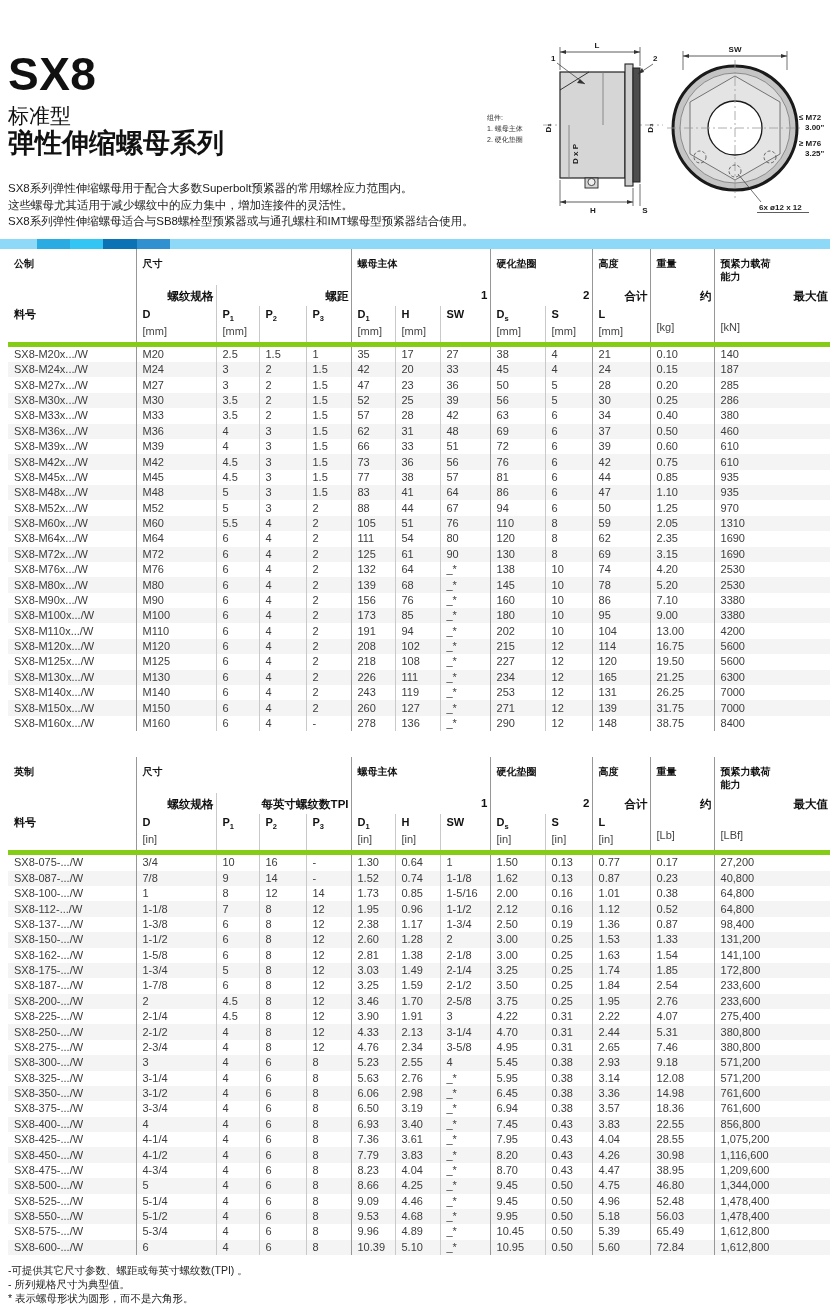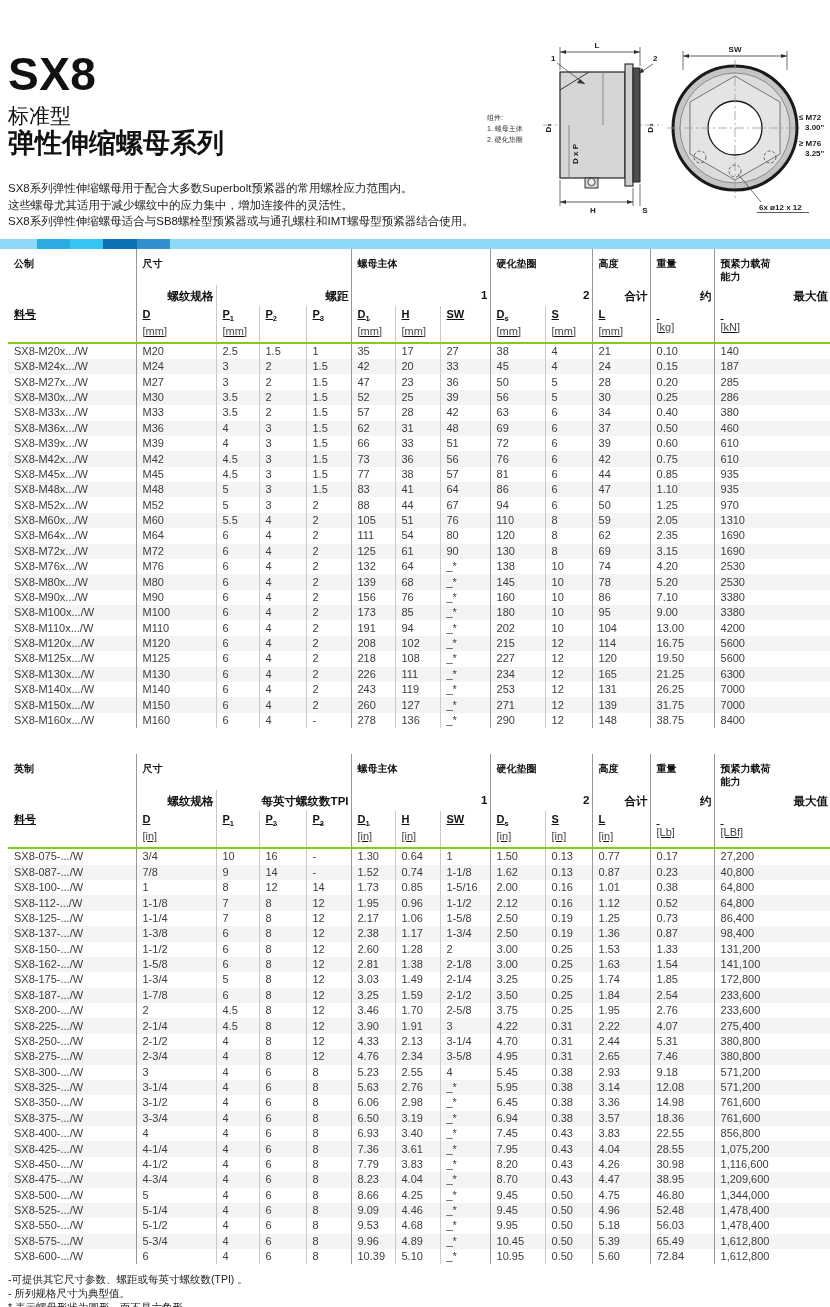--- a/index.html
+++ b/index.html
@@ -17,21 +17,21 @@
   .accent-bar { display:flex; height:10px; width:830px; margin-top:9px; }
   .accent-bar span { display:block; height:10px; }
   .seg0{width:37px;} .seg1{width:33px;} .seg2{width:33px;} .seg3{width:34px;} .seg4{width:33px;} .seg5{flex:1;}
 
   table.tbl { width:822px; margin-left:8px; border-collapse:collapse; table-layout:fixed; }
   .tbl-imperial { margin-top:26px; }
   .tbl th, .tbl td { font-size:11px; text-align:left; vertical-align:top; }
   .tbl th { font-weight:bold; color:#111; padding:2px 2px 2px 6px; }
   .tbl tr.r1 th { padding-top:8px; font-size:10px; line-height:13px; }
   .tbl tr.r2 th { padding-top:4px; font-size:11.5px;text-align:right; }
-  .tbl tr.r3 th { padding-bottom:4px; border-bottom:2px solid #84cc16; line-height:13px;text-decoration:underline; }
+  .tbl tr.r3 th { padding-bottom:4px; border-bottom:5px solid #84cc16; line-height:13px; }
   .tbl .cn { display:block; }
   .tbl .unit { display:block; font-weight:normal; color:#444; }
   .tbl sub { font-size:7.5px; }
   .tbl .num { text-align:center; }
   .tbl td { padding:1.2px 2px 1.2px 6px; line-height:13px; color:#3c3c3c; }
   .tbl tbody tr:nth-child(even) { background:#f4f4f4; }
   .tbl .c { border-left:1px solid #c9c9c9; }
   .tbl .g { border-left:1px solid #979797; }
   .footnotes { margin:8px 0 0 8px; font-size:10.5px; line-height:14px; color:#222; }
   svg text { font-family:"Liberation Sans","DejaVu Sans",sans-serif; }
@@ -755,35 +755,20 @@
         <td class="g">1.95</td>
         <td class="c">0.96</td>
         <td class="c">1-1/2</td>
         <td class="g">2.12</td>
         <td class="c">0.16</td>
         <td class="g">1.12</td>
         <td class="g">0.52</td>
         <td class="g">64,800</td>
       </tr>
       <tr>
-        <td>SX8-125-.../W</td>
-        <td class="g">1-1/4</td>
-        <td class="c">7</td>
-        <td class="c">8</td>
-        <td class="c">12</td>
-        <td class="g">2.17</td>
-        <td class="c">1.06</td>
-        <td class="c">1-5/8</td>
-        <td class="g">2.50</td>
-        <td class="c">0.19</td>
-        <td class="g">1.25</td>
-        <td class="g">0.73</td>
-        <td class="g">86,400</td>
-      </tr>
-      <tr>
         <td>SX8-137-.../W</td>
         <td class="g">1-3/8</td>
         <td class="c">6</td>
         <td class="c">8</td>
         <td class="c">12</td>
         <td class="g">2.38</td>
         <td class="c">1.17</td>
         <td class="c">1-3/4</td>
         <td class="g">2.50</td>
         <td class="c">0.19</td>

